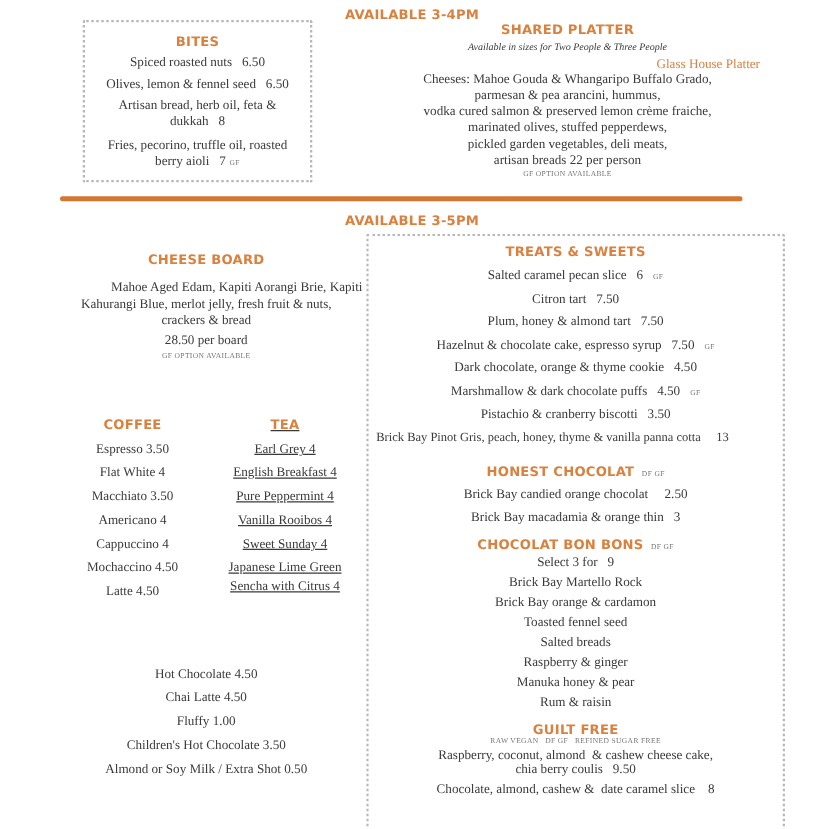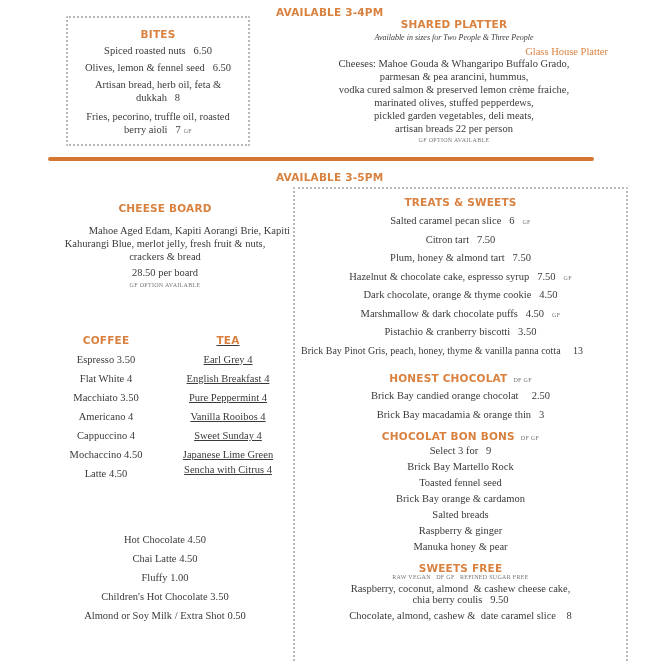--- a/index.html
+++ b/index.html
@@ -107,23 +107,24 @@
   <div class="item" style="height:18.5px;"><span>Pistachio &amp; cranberry biscotti</span>&nbsp;&nbsp;&nbsp;<span>3.50</span></div>
   <div class="item" style="height:18.5px;font-size:10px;white-space:nowrap;margin-left:6px;text-align:left;"><span>Brick Bay Pinot Gris, peach, honey, thyme &amp; vanilla panna cotta</span>&nbsp;&nbsp;&nbsp;&nbsp;&nbsp;<span>13</span></div>
 
   <div class="heading sec-title" style="margin-top:10px;"><span>HONEST CHOCOLAT</span><span class="tag">DF GF</span></div>
   <div class="item" style="margin-top:5px;height:18.5px;"><span>Brick Bay candied orange chocolat</span>&nbsp;&nbsp;&nbsp;&nbsp;&nbsp;<span>2.50</span></div>
   <div class="item" style="height:18.5px;"><span>Brick Bay macadamia &amp; orange thin</span>&nbsp;&nbsp;&nbsp;<span>3</span></div>
 
   <div class="heading sec-title" style="margin-top:4px;"><span>CHOCOLAT BON BONS</span><span class="tag">DF GF</span></div>
   <div class="item" style="margin-top:2px;height:16px;white-space:pre;">Select 3 for   9</div>
   <div class="item" style="height:16px;">Brick Bay Martello Rock</div>
+  <div class="item" style="height:16px;">Brick Bay orange &amp; cardamon</div>
   <div class="item" style="height:16px;">Toasted fennel seed</div>
-  <div class="item" style="height:16px;">Brick Bay orange &amp; cardamon</div>
   <div class="item" style="height:16px;">Salted breads</div>
   <div class="item" style="height:16px;">Raspberry &amp; ginger</div>
   <div class="item" style="height:16px;">Manuka honey &amp; pear</div>
+  <div class="item" style="height:16px;">Rum &amp; raisin</div>
 
-  <div class="heading sec-title" style="margin-top:6px;">SWEETS FREE</div>
+  <div class="heading sec-title" style="margin-top:6px;">GUILT FREE</div>
   <div class="note" style="white-space:pre;">RAW VEGAN   DF GF   REFINED SUGAR FREE</div>
   <div class="item" style="margin-top:3px;line-height:11px;"><span style="white-space:pre;">Raspberry, coconut, almond  &amp; cashew cheese cake,</span><br><span>chia berry coulis</span>&nbsp;&nbsp;&nbsp;<span>9.50</span></div>
   <div class="item" style="margin-top:4px;"><span style="white-space:pre;">Chocolate, almond, cashew &amp;  date caramel slice</span>&nbsp;&nbsp;&nbsp;&nbsp;<span>8</span></div>
 </div>
 
 </body></html>

